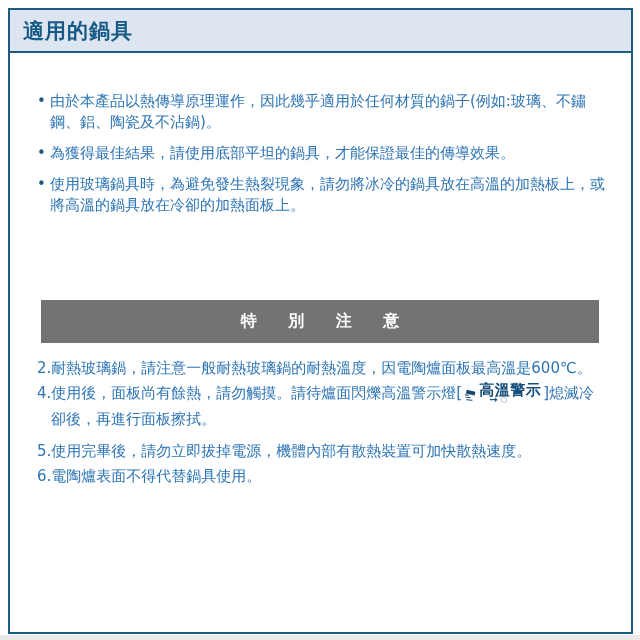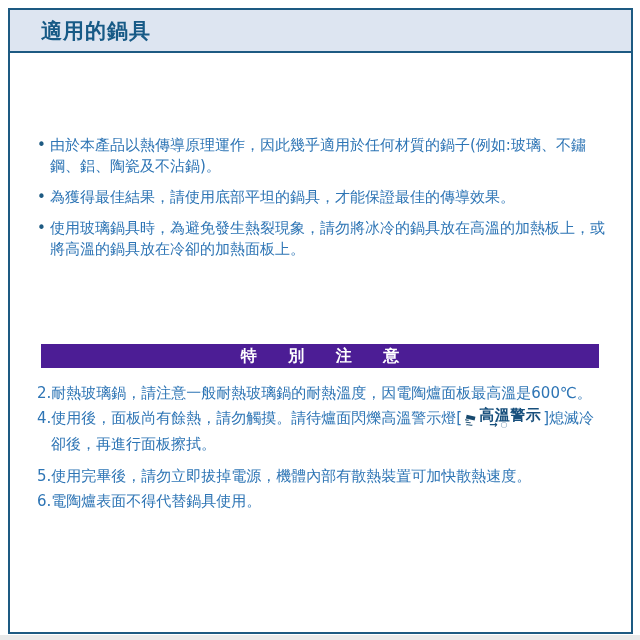--- a/index.html
+++ b/index.html
@@ -19,55 +19,54 @@
     position: absolute;
     left: 0; right: 0; bottom: 0; height: 5px;
     background: #e9e9e9;
   }
   .title-bar {
     height: 43px;
     background: #dde5f1;
     border-bottom: 2px solid #1d5a82;
     display: flex;
     align-items: center;
-    padding-left: 31px;
+    padding-left: 13px;
   }
   .title-bar .title {
     color: #175a86;
     font-size: 21px;
     font-weight: bold;
     letter-spacing: 1px;
   }
   .content {
-    padding: 54px 26px 0 27px;
+    padding: 38px 26px 0 27px;
     color: #2e75b5;
     font-size: 15px;
-    margin-top: 28px;
   }
   ul.intro {
     list-style: none;
   }
   ul.intro li {
     position: relative;
     padding-left: 13px;
     line-height: 21px;
     margin-bottom: 10px;
     color: #2e75b5;
   }
   ul.intro li::before {
     content: "\2022";
     position: absolute;
     left: 0; top: 0;
     color: #1d5a82;
     font-size: 15px;
   }
   .notice-banner {
     margin: 84px 6px 0 4px;
-    height: 24px;
-    background: #4c1d95;
+    height: 43px;
+    background: #737373;
     display: flex;
     align-items: center;
     justify-content: center;
   }
   .notice-banner .banner-label {
     color: #ffffff;
     font-size: 16px;
     font-weight: bold;
     letter-spacing: 13px;
     text-indent: 13px; 

